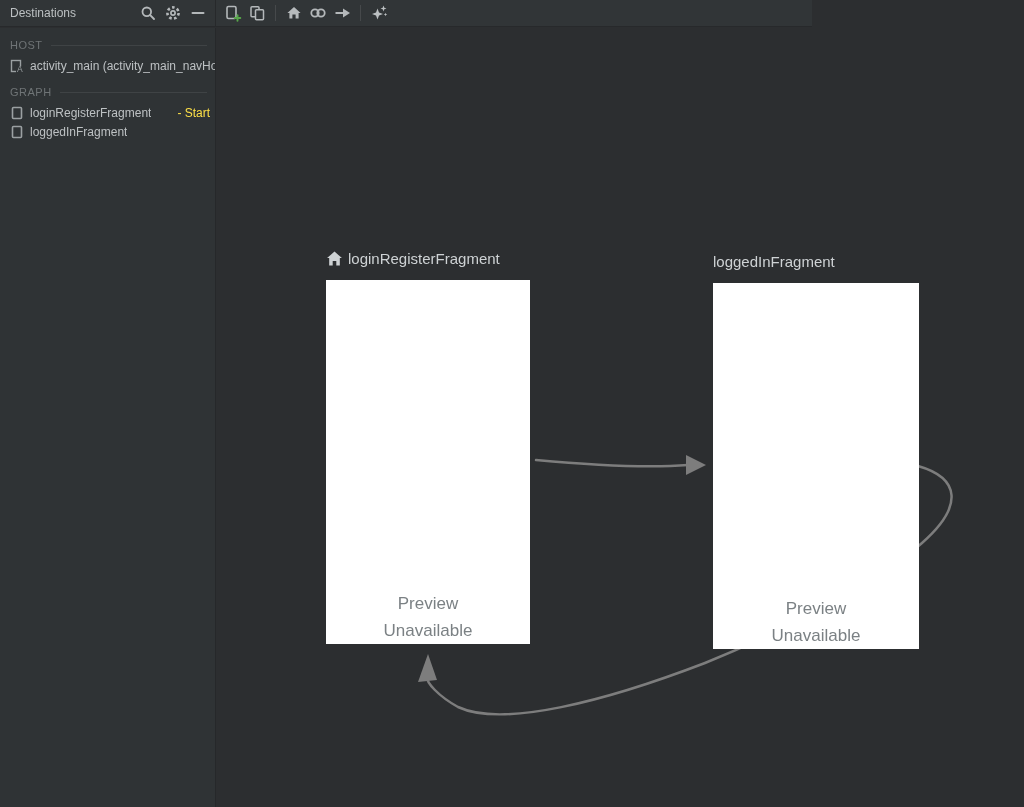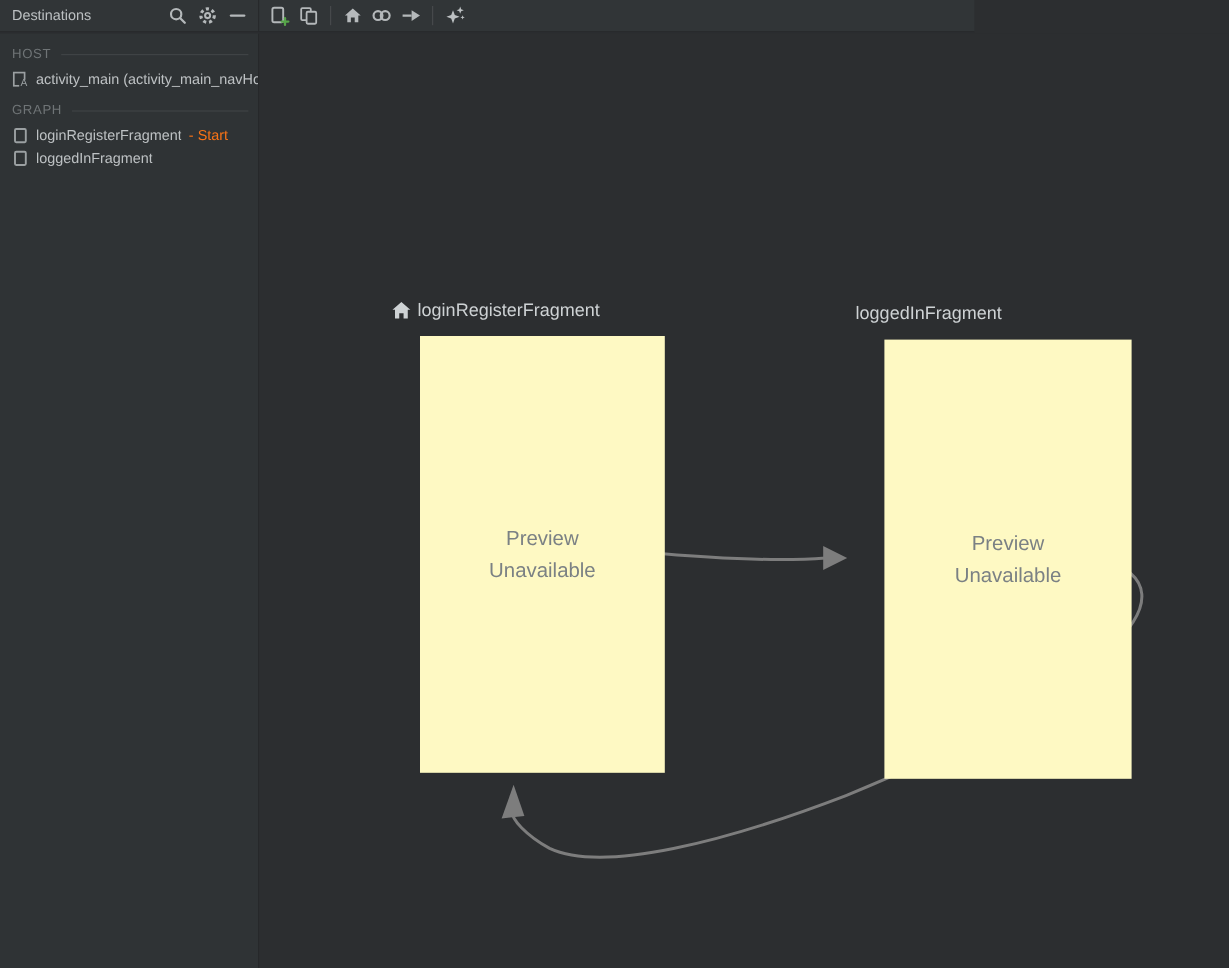--- a/index.html
+++ b/index.html
@@ -42,40 +42,39 @@
   }
   .section-header .rule { flex:1; height:1px; background:#3f4345; margin-left:8px; }
   .dest-item {
     display:flex; align-items:center; gap:6px;
     padding:2px 0 2px 10px; height:19px;
     font-size:12px; color:#bdc1c3;
     white-space:nowrap; overflow:hidden;
     cursor:pointer;
   }
   .dest-item .dest-label { white-space:nowrap; overflow:hidden; }
-  .dest-suffix { color:#f97316; margin-left:0; }
+  .dest-suffix { color:#fde047; margin-left:20px; }
   .dest-suffix:empty { display:none; }
   .mini-icon { flex:0 0 auto; display:inline-flex; }
 
   
   .canvas {
     position:absolute; top:28px; left:216px; width:808px; height:779px;
     background:#2c2e30;
   }
   svg.arrows { position:absolute; top:0; left:0; width:808px; height:779px; z-index:1; }
   .fragment { position:absolute; z-index:2; }
   .frag-label {
     height:24px; display:flex; align-items:center; gap:5px;
     margin-bottom:10px; font-size:15px; color:#ced2d4; cursor:pointer;
   }
   .frag-box {
-    background:#fef9c3;
-    display:flex; align-items:center; justify-content:center;
+    background:#ffffff;
+    display:flex; align-items:flex-end; justify-content:center;
     cursor:pointer;
-    margin-left:24px;
   }
   .fragment-1 { left:110px; top:218px; }
   .fragment-1 .frag-box { width:204px; height:364px; }
   .fragment-2 { left:497px; top:221px; }
   .fragment-2 .frag-box { width:206px; height:366px; }
   .preview-text {
     max-width:120px; text-align:center;
     font-size:17px; line-height:1.6; color:#7b8184;
   }
 </style>

